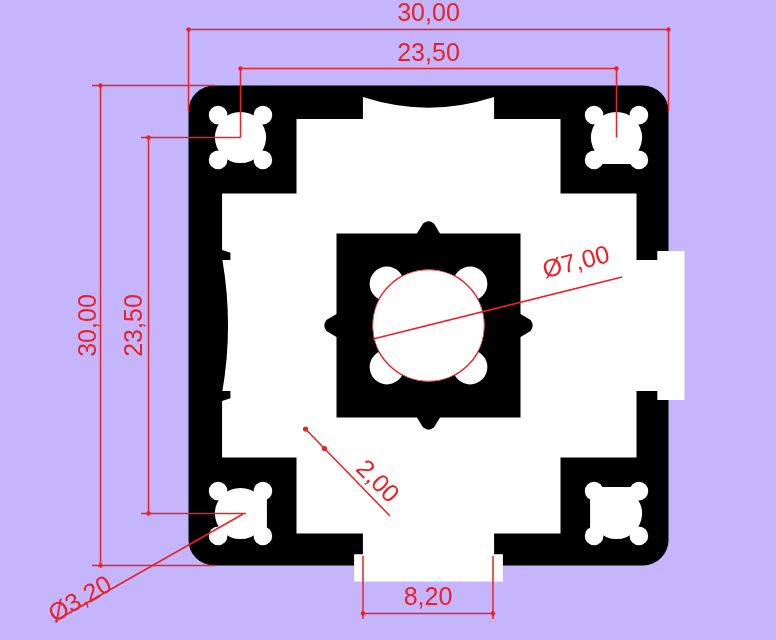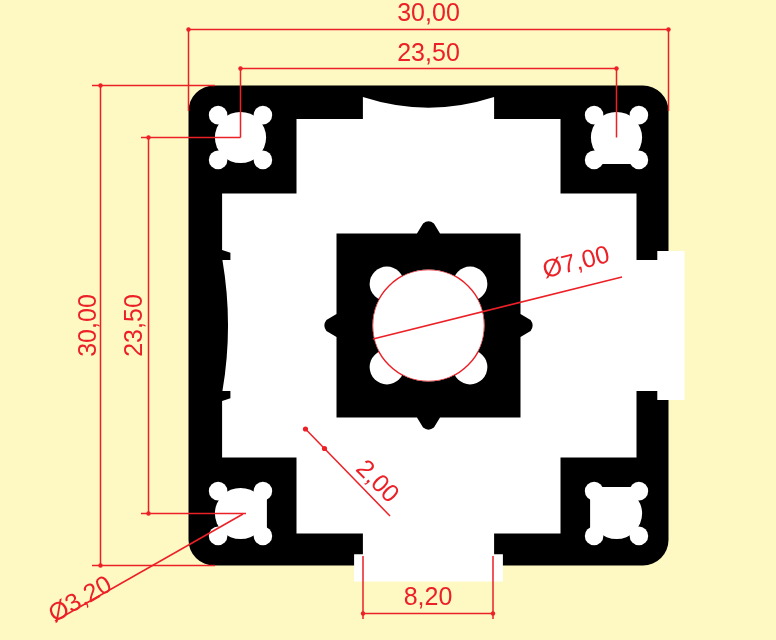--- a/index.html
+++ b/index.html
@@ -1,19 +1,19 @@
 <!DOCTYPE html>
 <html><head>
 <meta charset="utf-8">
 <style>
   html,body{margin:0;padding:0;background:#ffffff;}
   #stage{
     position:relative;
     width:776px;height:640px;
-    background:#fef9c3;
+    background:#c4b5fd;
     overflow:hidden;
     font-family:"Liberation Sans", sans-serif;
   }
   svg{display:block;}
   .dim-text{
     font-family:"Liberation Sans", sans-serif;
     font-size:25px;
     fill:#ec2027;
   }
   .dim-stroke{stroke:#ec2027;stroke-width:1.5;fill:none;}

